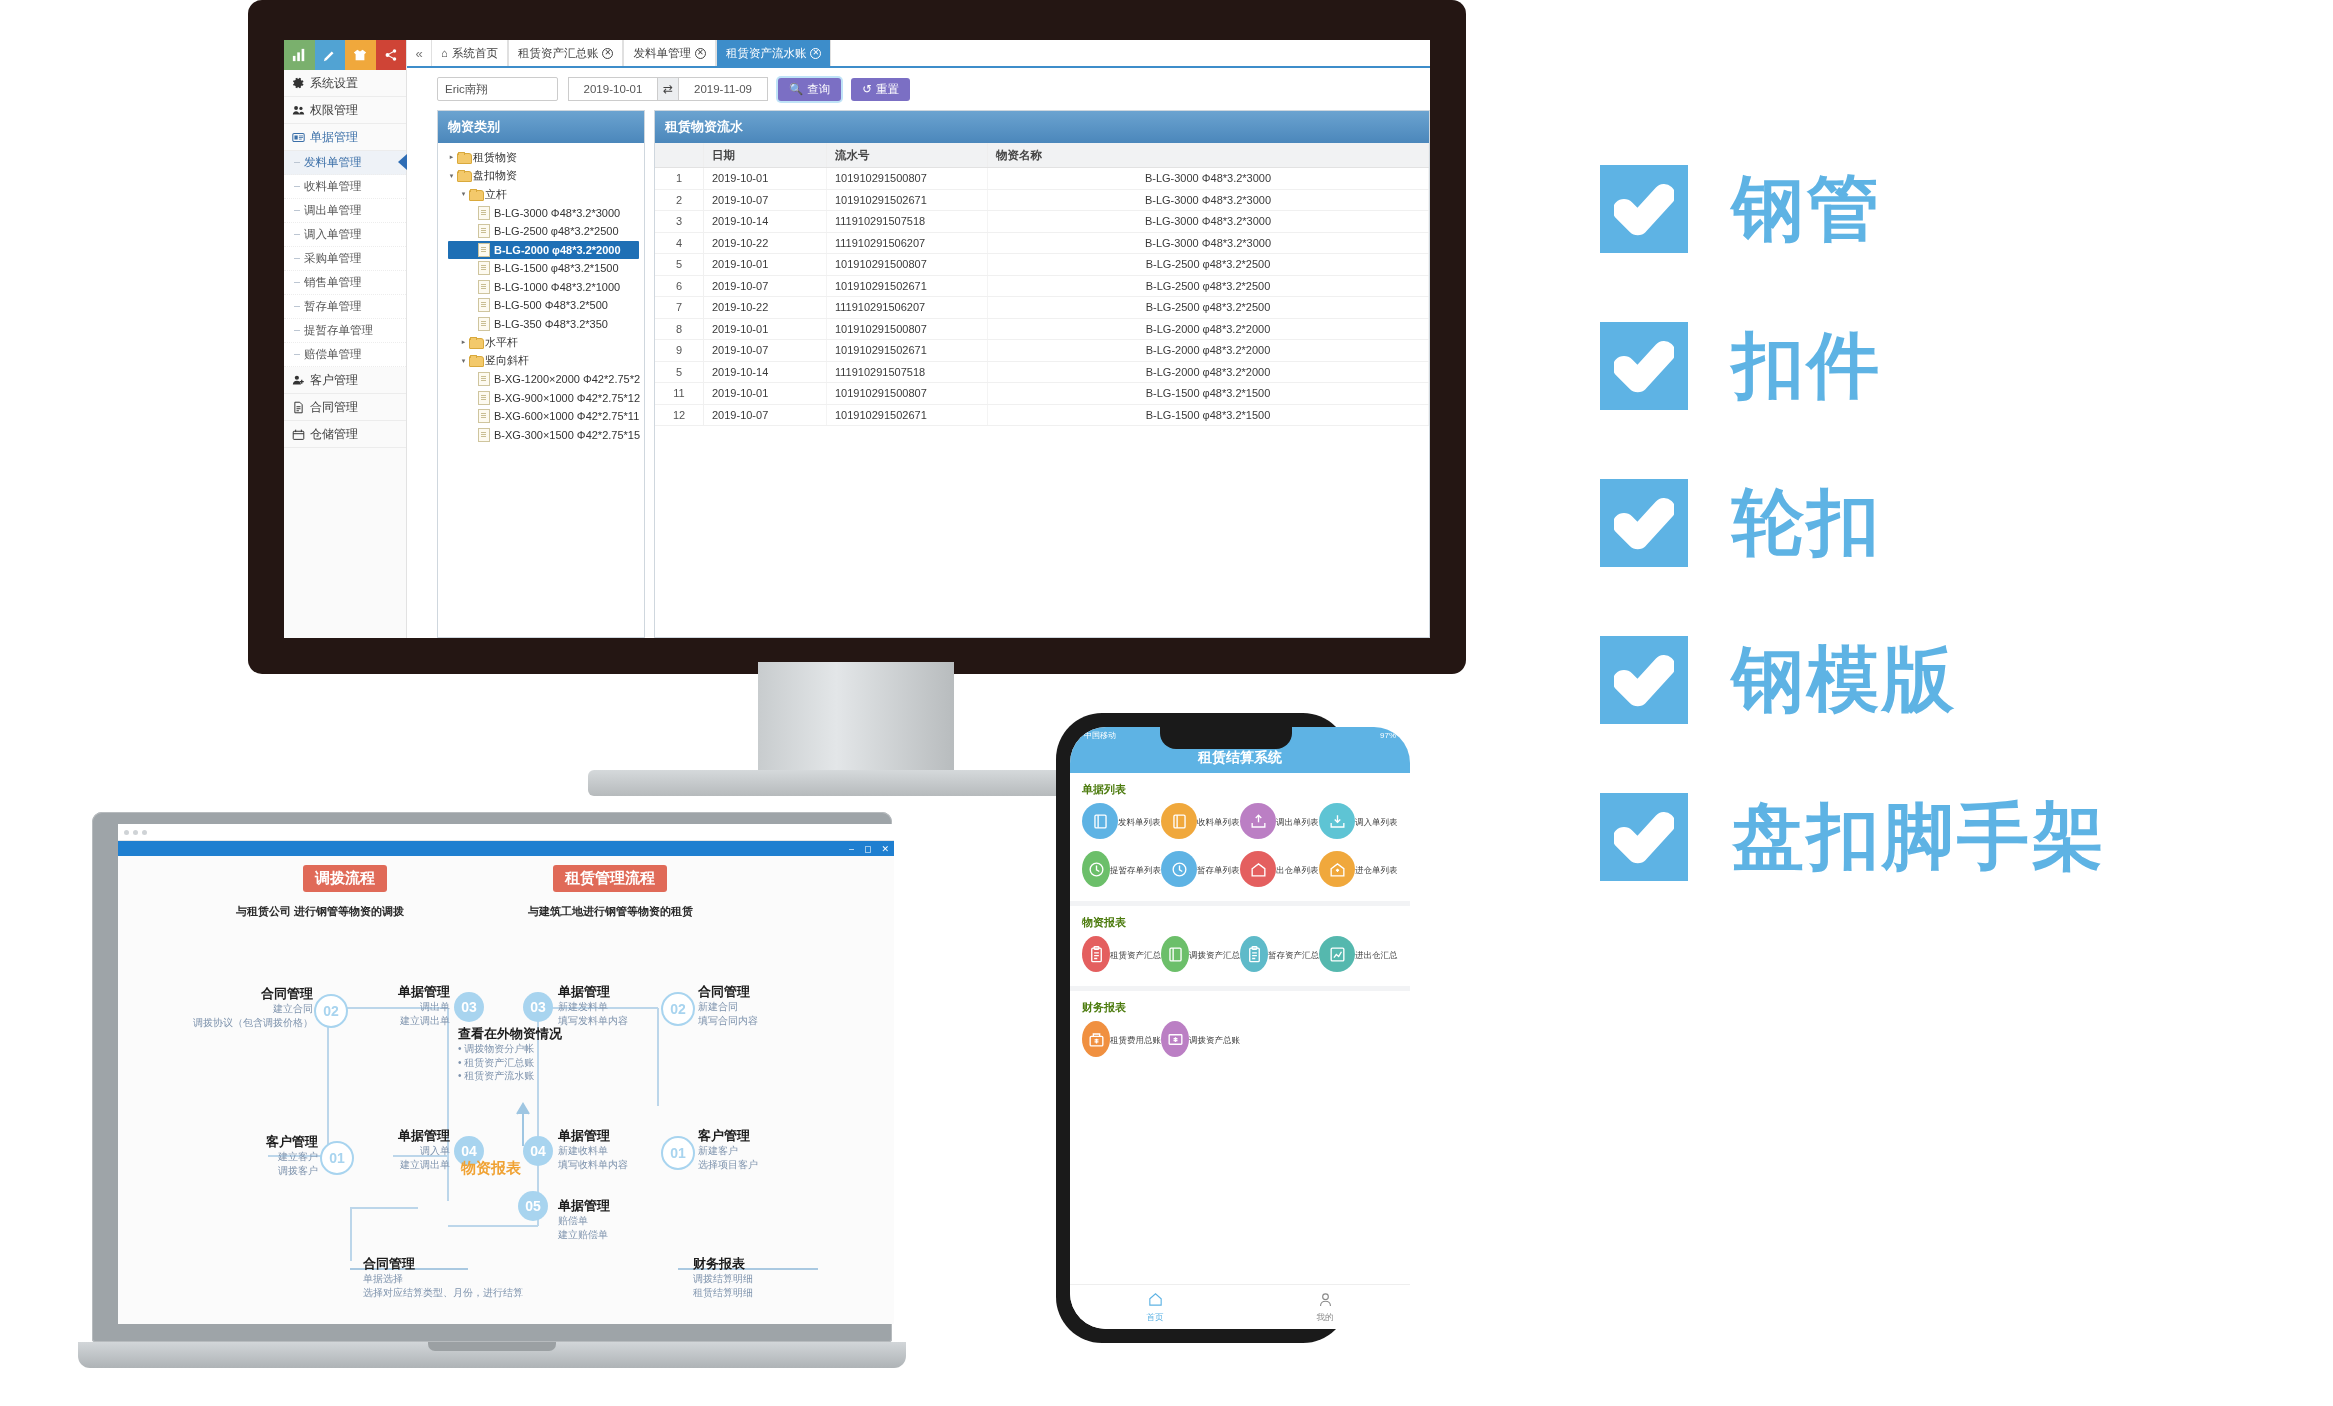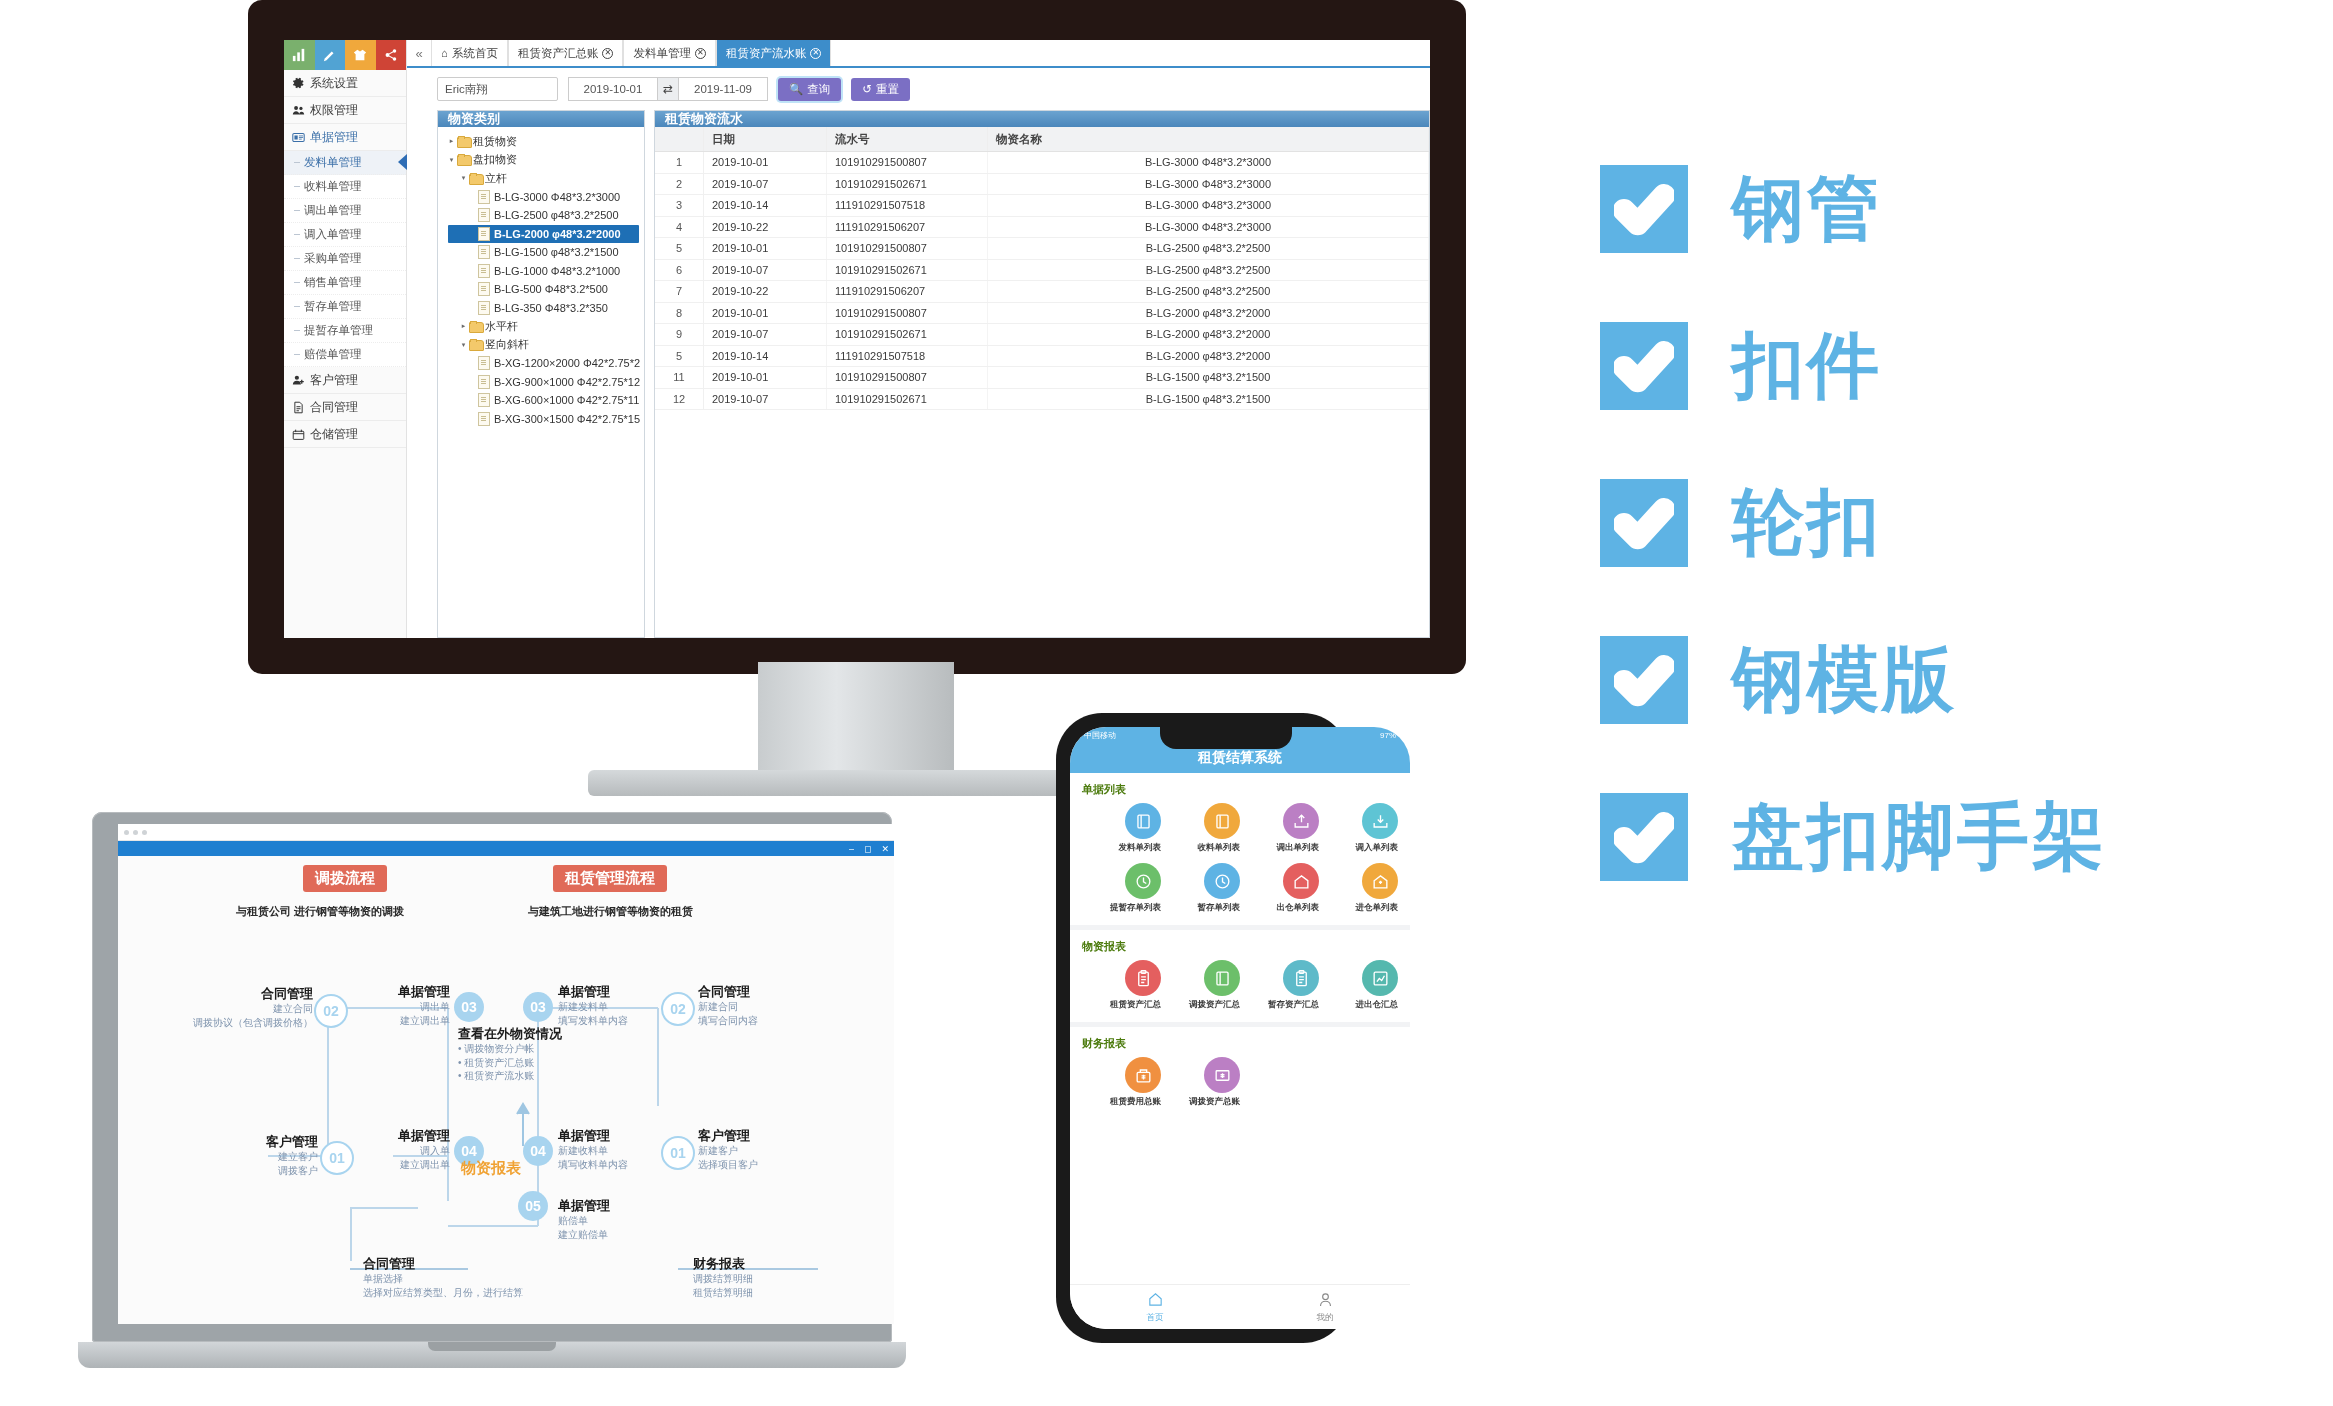--- a/index.html
+++ b/index.html
@@ -53,21 +53,21 @@
           display:flex;align-items:center;justify-content:center;font-size:11.5px;color:#555;}
   .f-swap{width:20px;height:22px;background:#eceef0;border-top:1px solid #ccc;border-bottom:1px solid #ccc;
           display:flex;align-items:center;justify-content:center;font-size:12px;color:#444;}
   .f-btn{height:23px;padding:0 11px;border-radius:3px;background:#7b6fc4;color:#fff;font-size:11.5px;
          display:flex;align-items:center;gap:4px;}
   .f-btn.q{box-shadow:0 0 0 2px #bfe3f7;}
   .panes{flex:1;display:flex;gap:9px;padding:0 0 0 30px;min-height:0;}
   .pane{border:1px solid #cfd7de;background:#fff;display:flex;flex-direction:column;min-height:0;}
   .pane-tree{width:206px;flex:0 0 206px;}
   .pane-tbl{flex:1;min-width:0;}
-  .pane-hd{height:16px;background:linear-gradient(to bottom,#6ba3d0,#4b87bb);
+  .pane-hd{height:32px;background:linear-gradient(to bottom,#6ba3d0,#4b87bb);
            color:#fff;font-size:13px;font-weight:bold;display:flex;align-items:center;padding:0 10px;}
   .tree{flex:1;overflow:hidden;padding:5px 0 0 0;font-size:11px;color:#333;}
   .tnode{display:flex;align-items:center;height:18.5px;white-space:nowrap;padding-left:6px;}
   .tnode.sel{background:#1e6fb5;color:#fff;font-weight:bold;margin:0 5px 0 10px;border-radius:1px;}
   .tw{width:11px;display:inline-block;text-align:center;font-size:7px;color:#6b6b6b;}
   .fold{width:13px;height:11px;margin-right:3px;position:relative;flex:0 0 13px;}
   .fold i{position:absolute;left:0;top:1px;width:13px;height:9px;background:#f3c96b;
           border:1px solid #d9a93c;border-radius:1px 3px 1px 1px;}
   .fold i::before{content:"";position:absolute;left:0;top:-2px;width:5px;height:2px;
           background:#f3c96b;border:1px solid #d9a93c;border-bottom:none;border-radius:1px 1px 0 0;}
@@ -119,21 +119,21 @@
              border-radius:36px;overflow:hidden;}
   .ph-status{height:16px;background:#5eb3e4;color:#fff;font-size:8px;display:flex;
              align-items:center;justify-content:space-between;padding:0 14px;}
   .ph-notch{position:absolute;left:104px;top:14px;width:132px;height:22px;background:#1a1a1a;
             border-radius:0 0 16px 16px;z-index:3;}
   .ph-title{height:30px;background:#5eb3e4;color:#fff;font-size:14px;font-weight:bold;
             display:flex;align-items:center;justify-content:center;}
   .ph-sec{padding:9px 12px 0 12px;}
   .ph-sec h4{margin:0 0 6px 0;font-size:11px;color:#4d7c0f;font-weight:bold;}
   .ph-grid{display:flex;flex-wrap:wrap;}
-  .ph-cell{width:25%;display:flex;flex-direction:column;align-items:flex-end;margin-bottom:9px;font-weight:bold;}
+  .ph-cell{width:25%;display:flex;flex-direction:row;align-items:center;margin-bottom:9px;}
   .ph-ic{width:36px;height:36px;border-radius:50%;display:flex;align-items:center;justify-content:center;margin-bottom:3px;}
   .ph-ic svg{width:19px;height:19px;fill:none;stroke:#fff;stroke-width:1.7;}
   .ph-lbl{font-size:8.5px;color:#3d3d3d;white-space:nowrap;}
   .ph-div{height:5px;background:#f2f3f5;margin:2px 0 0 0;}
   .ph-tabs{position:absolute;left:0;bottom:0;width:100%;height:44px;border-top:1px solid #eee;
            display:flex;background:#fff;}
   .ph-tab{flex:1;display:flex;flex-direction:column;align-items:center;justify-content:center;gap:2px;
           font-size:8.5px;color:#888;}
   .ph-tab.on{color:#5eb3e4;}
   .ph-tab svg{width:17px;height:17px;fill:none;stroke:currentColor;stroke-width:1.6;}

